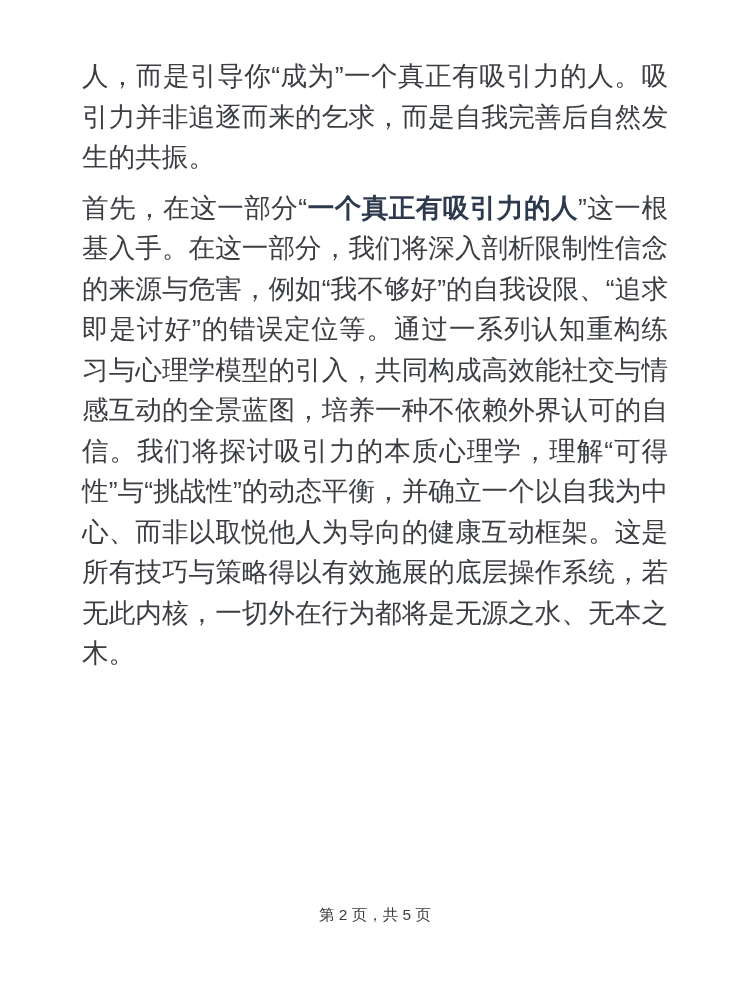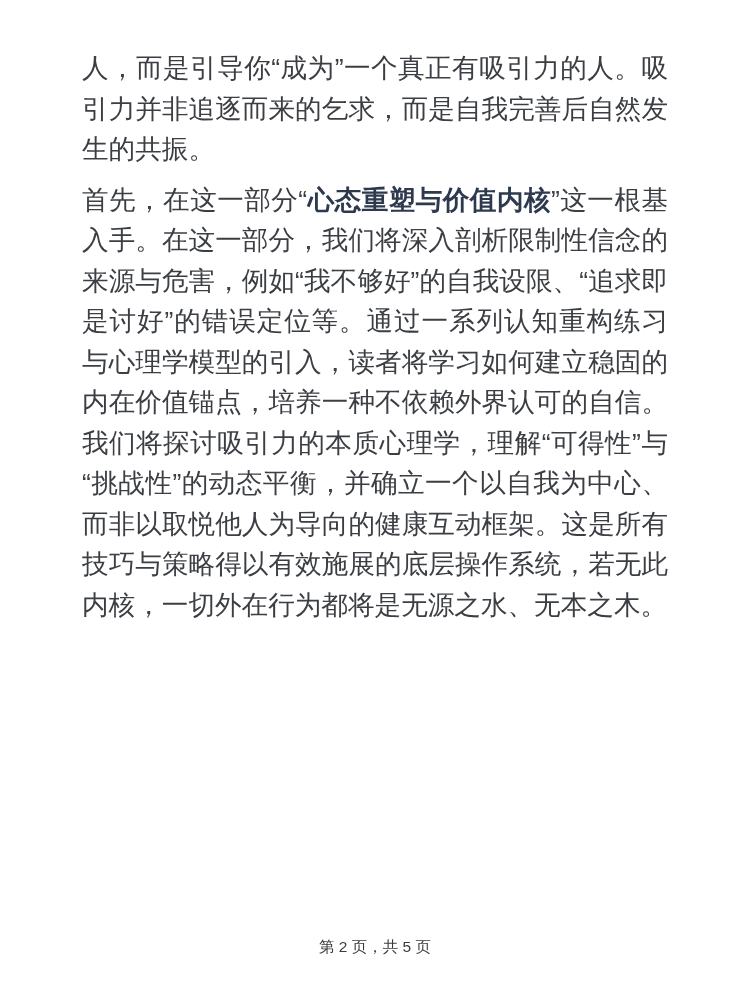--- a/index.html
+++ b/index.html
@@ -15,59 +15,59 @@
     overflow: hidden;
     font-family: "Liberation Sans", sans-serif;
   }
   .content {
     position: absolute;
     left: 82px;
     top: 48px;
     width: 586px;
   }
   .doc-paragraph {
-    margin: 0 0 10px 0;
+    margin: 8px 0 10px 0;
     font-size: 26.6px;
     line-height: 40.5px;
     color: #3b3e43;
     text-align: justify;
     text-justify: inter-ideograph;
     letter-spacing: 0;
   }
   .doc-paragraph:last-child {
     margin-bottom: 0;
   }
   .highlight-term {
     font-weight: 700;
     color: #2d3a4e;
   }
   .footer {
     position: absolute;
     left: 0;
-    top: 936px;
+    top: 904px;
     width: 750px;
     text-align: center;
   }
   .page-indicator {
     font-size: 15.5px;
     line-height: 22px;
     color: #3b3b3b;
   }
 </style>
 </head>
 <body>
 
 <div class="page">
 
   <div class="content">
 
     <p class="doc-paragraph">人，而是引导你“成为”一个真正有吸引力的人。吸引力并非追逐而来的乞求，而是自我完善后自然发生的共振。</p>
 
 
-    <p class="doc-paragraph"><span>首先，在这一部分“</span><span class="highlight-term">心态重塑与价值内核</span><span>”这一根基入手。在这一部分，我们将深入剖析限制性信念的来源与危害，例如“我不够好”的自我设限、“追求即是讨好”的错误定位等。通过一系列认知重构练习与心理学模型的引入，读者将学习如何建立稳固的内在价值锚点，培养一种不依赖外界认可的自信。我们将探讨吸引力的本质心理学，理解“可得性”与“挑战性”的动态平衡，并确立一个以自我为中心、而非以取悦他人为导向的健康互动框架。这是所有技巧与策略得以有效施展的底层操作系统，若无此内核，一切外在行为都将是无源之水、无本之木。</span></p>
+    <p class="doc-paragraph"><span>首先，在这一部分“</span><span class="highlight-term">一个真正有吸引力的人</span><span>”这一根基入手。在这一部分，我们将深入剖析限制性信念的来源与危害，例如“我不够好”的自我设限、“追求即是讨好”的错误定位等。通过一系列认知重构练习与心理学模型的引入，共同构成高效能社交与情感互动的全景蓝图，培养一种不依赖外界认可的自信。我们将探讨吸引力的本质心理学，理解“可得性”与“挑战性”的动态平衡，并确立一个以自我为中心、而非以取悦他人为导向的健康互动框架。这是所有技巧与策略得以有效施展的底层操作系统，若无此内核，一切外在行为都将是无源之水、无本之木。</span></p>
 
   </div>
 
   <div class="footer">
     <span class="page-indicator">第 2 页，共 5 页</span>
   </div>
 
 </div>
 
 </body></html>

